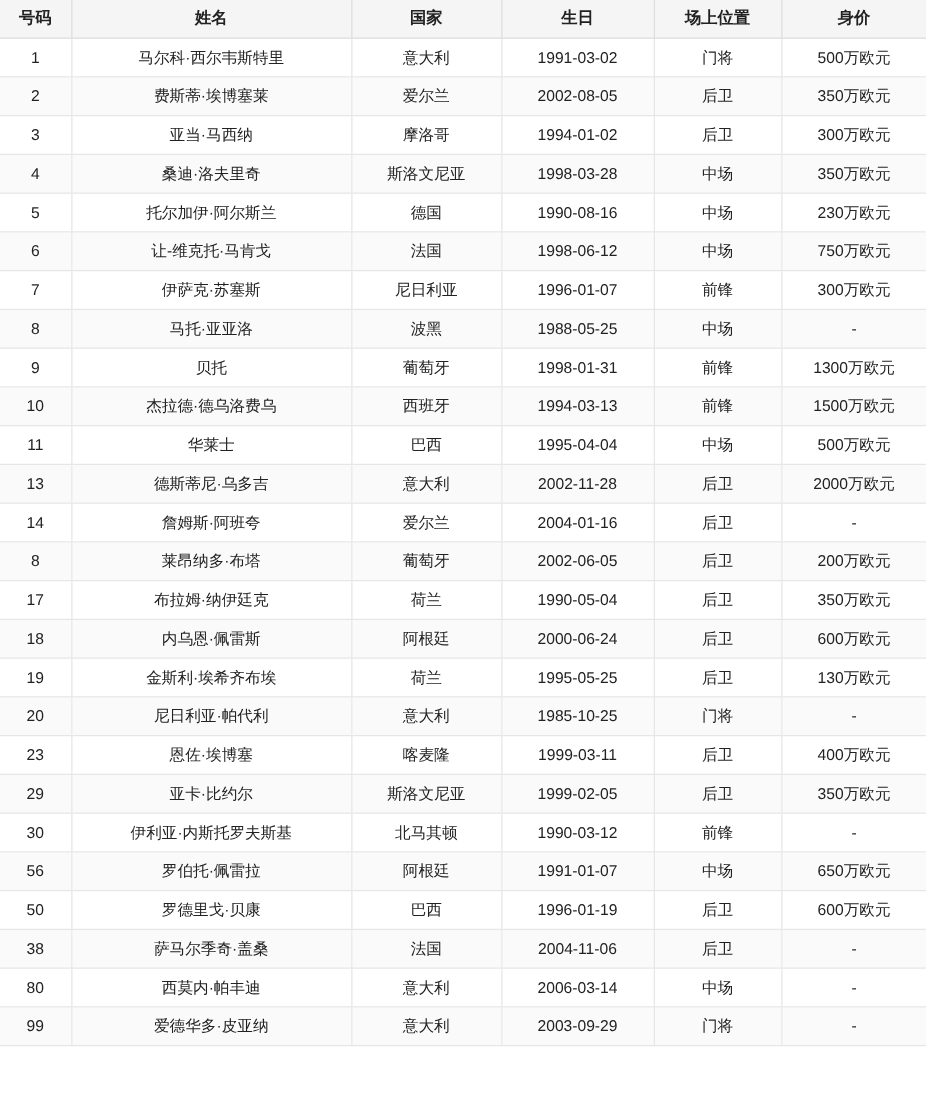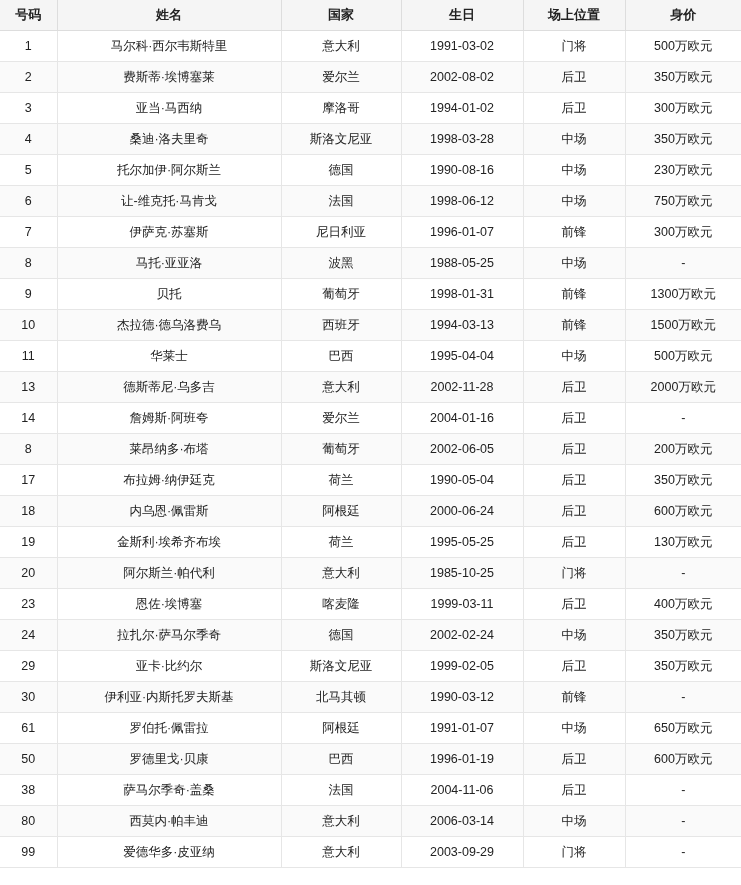--- a/index.html
+++ b/index.html
@@ -27,20 +27,21 @@
     background: #f5f5f5;
     font-weight: bold;
     font-size: 13px;
     color: #222222;
     height: 30px;
     line-height: 30px;
     padding: 0;
     text-align: center;
     border-right: 1px solid #dddddd;
     border-bottom: 1px solid #dddddd;
+    font-family: Liberation Mono, monospace;
   }
   table.roster thead th:last-child {
     border-right: none;
   }
   table.roster tbody td {
     height: 30px;
     line-height: 30px;
     padding: 0 2px;
     text-align: center;
     border-right: 1px solid #e6e6e6;
@@ -91,21 +92,21 @@
           <td>马尔科·西尔韦斯特里</td>
           <td>意大利</td>
           <td>1991-03-02</td>
           <td>门将</td>
           <td>500万欧元</td>
         </tr>
         <tr>
           <td>2</td>
           <td>费斯蒂·埃博塞莱</td>
           <td>爱尔兰</td>
-          <td>2002-08-02</td>
+          <td>2002-08-05</td>
           <td>后卫</td>
           <td>350万欧元</td>
         </tr>
         <tr>
           <td>3</td>
           <td>亚当·马西纳</td>
           <td>摩洛哥</td>
           <td>1994-01-02</td>
           <td>后卫</td>
           <td>300万欧元</td>
@@ -217,60 +218,52 @@
         <tr>
           <td>19</td>
           <td>金斯利·埃希齐布埃</td>
           <td>荷兰</td>
           <td>1995-05-25</td>
           <td>后卫</td>
           <td>130万欧元</td>
         </tr>
         <tr>
           <td>20</td>
-          <td>阿尔斯兰·帕代利</td>
+          <td>尼日利亚·帕代利</td>
           <td>意大利</td>
           <td>1985-10-25</td>
           <td>门将</td>
           <td>-</td>
         </tr>
         <tr>
           <td>23</td>
           <td>恩佐·埃博塞</td>
           <td>喀麦隆</td>
           <td>1999-03-11</td>
           <td>后卫</td>
           <td>400万欧元</td>
-        </tr>
-        <tr>
-          <td>24</td>
-          <td>拉扎尔·萨马尔季奇</td>
-          <td>德国</td>
-          <td>2002-02-24</td>
-          <td>中场</td>
-          <td>350万欧元</td>
         </tr>
         <tr>
           <td>29</td>
           <td>亚卡·比约尔</td>
           <td>斯洛文尼亚</td>
           <td>1999-02-05</td>
           <td>后卫</td>
           <td>350万欧元</td>
         </tr>
         <tr>
           <td>30</td>
           <td>伊利亚·内斯托罗夫斯基</td>
           <td>北马其顿</td>
           <td>1990-03-12</td>
           <td>前锋</td>
           <td>-</td>
         </tr>
         <tr>
-          <td>61</td>
+          <td>56</td>
           <td>罗伯托·佩雷拉</td>
           <td>阿根廷</td>
           <td>1991-01-07</td>
           <td>中场</td>
           <td>650万欧元</td>
         </tr>
         <tr>
           <td>50</td>
           <td>罗德里戈·贝康</td>
           <td>巴西</td>

